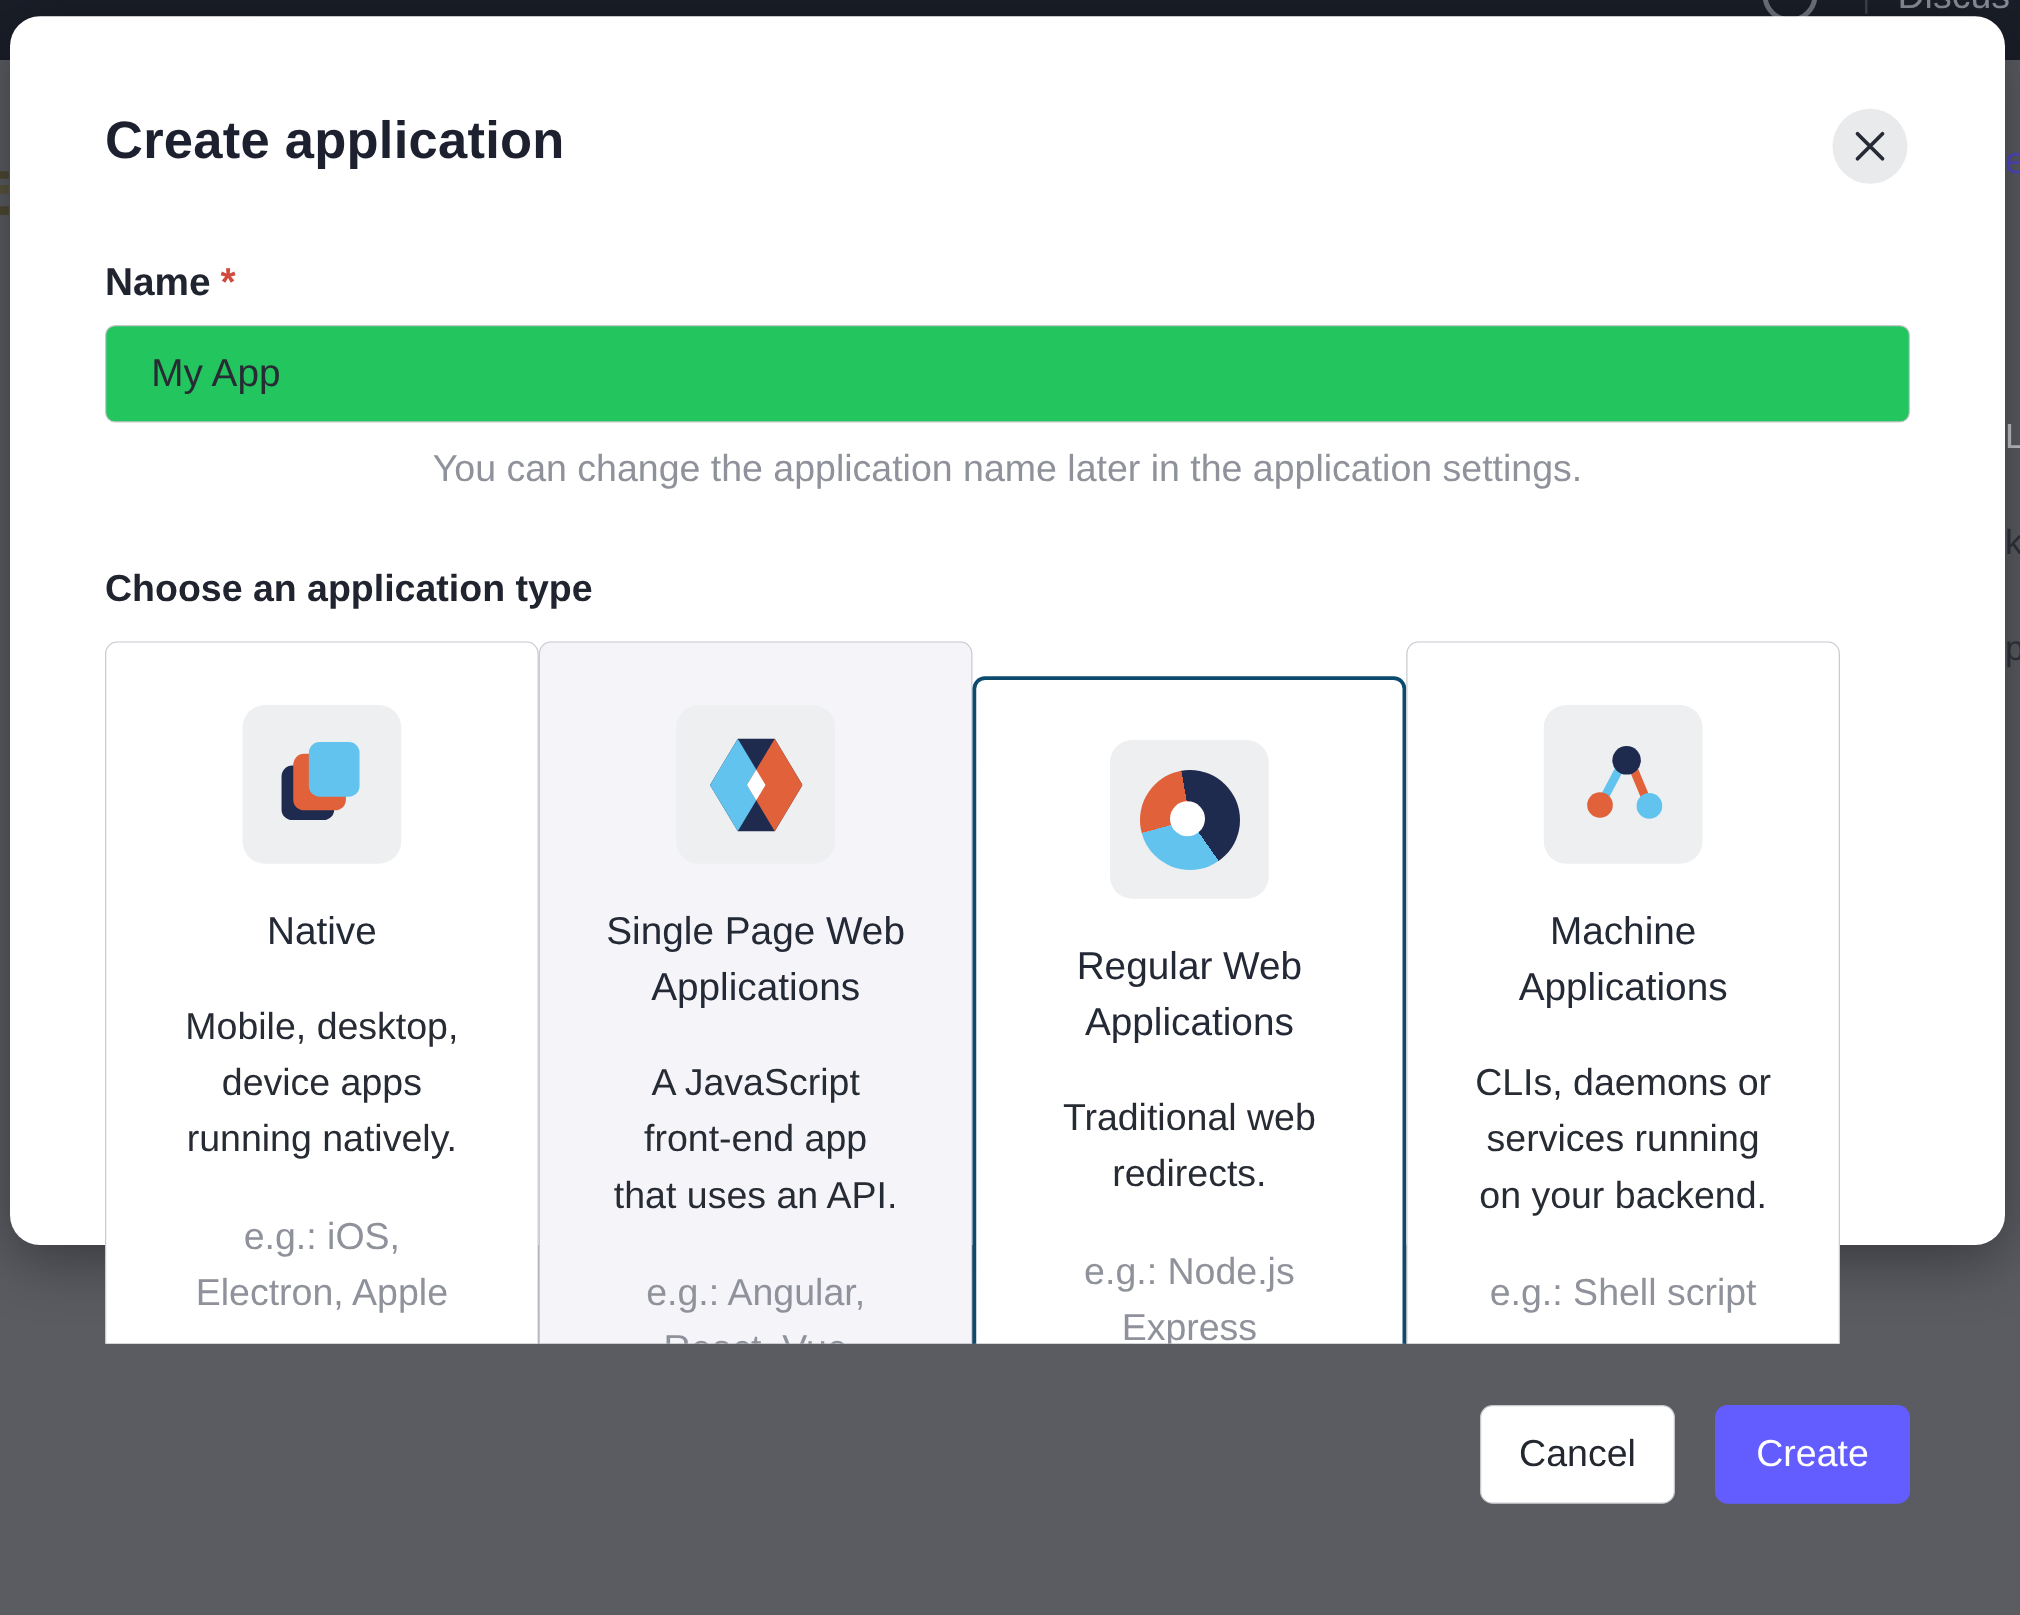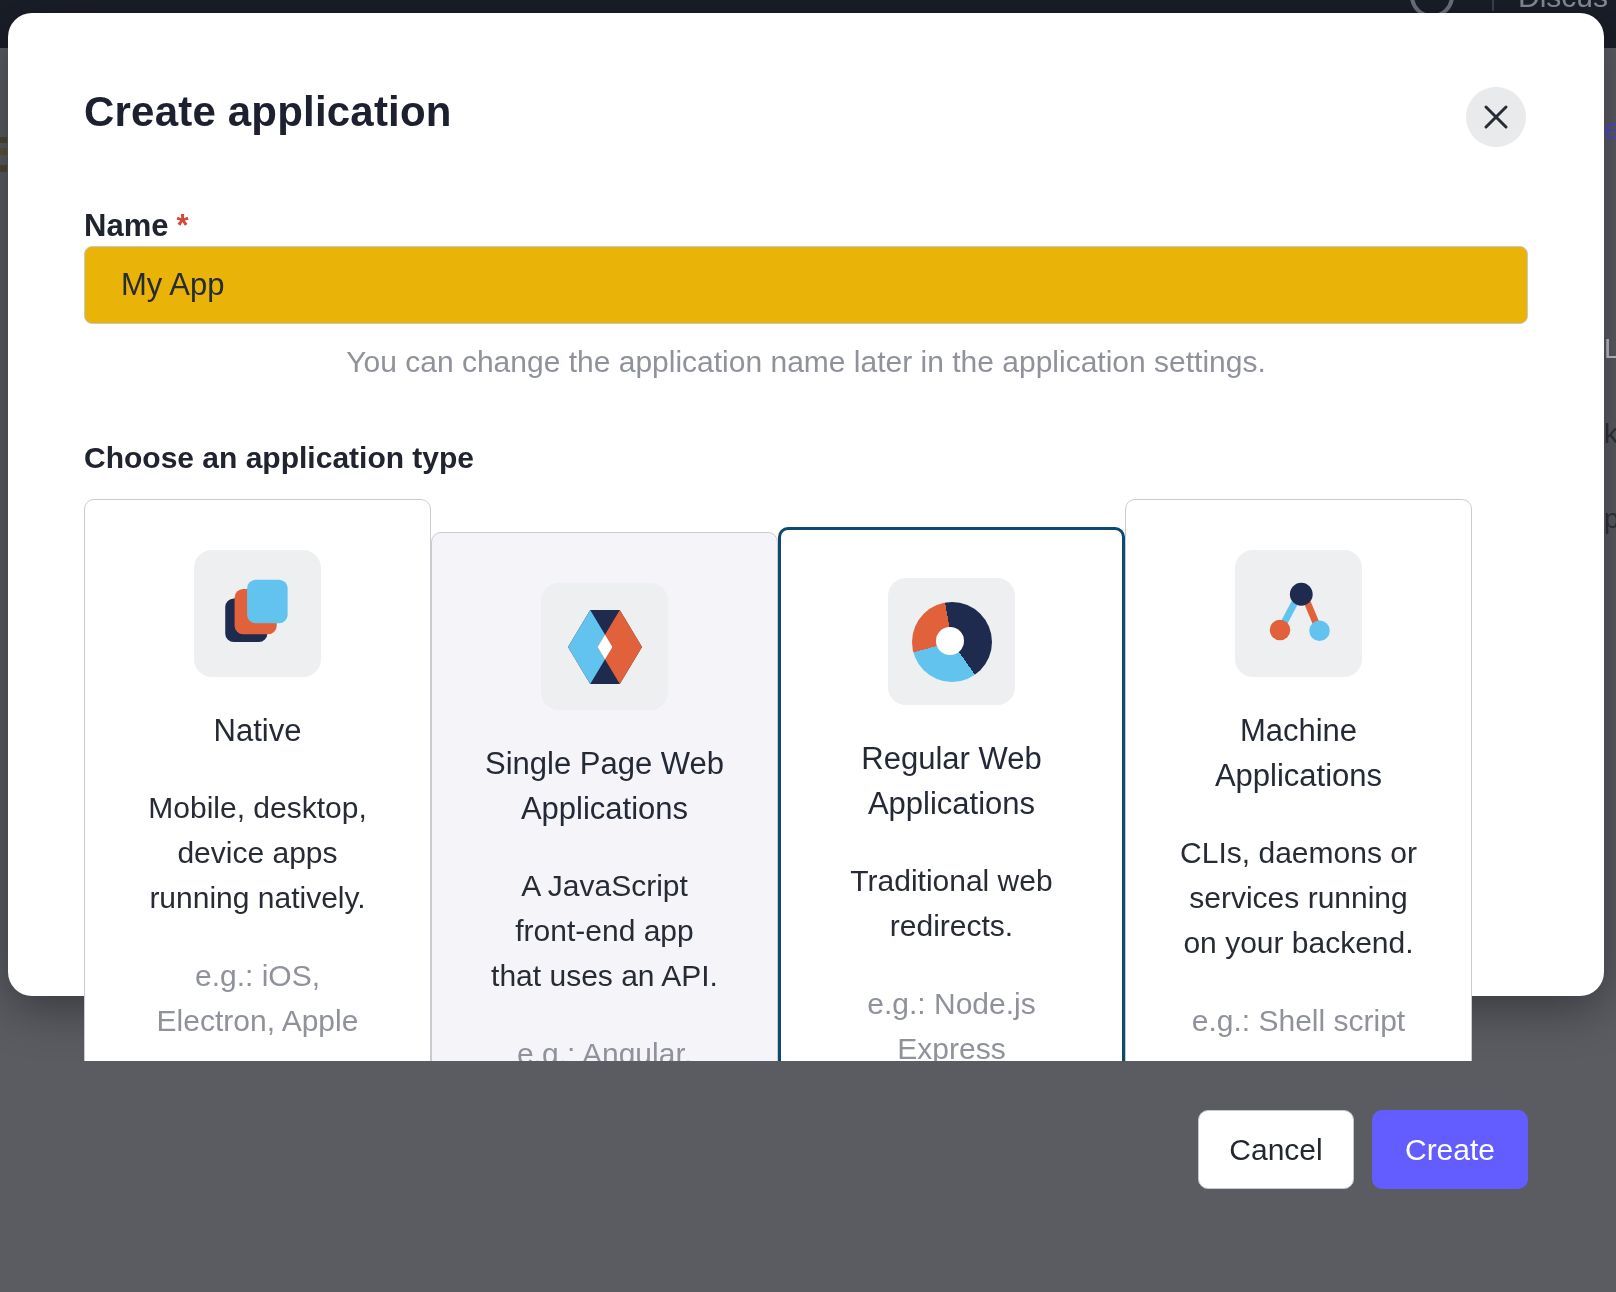--- a/index.html
+++ b/index.html
@@ -32,44 +32,44 @@
   .modal-title{
     margin:74px 0 0;font-size:42px;line-height:50px;font-weight:700;color:#1d212f;letter-spacing:.2px;
   }
   .close-btn{
     position:absolute;top:74px;right:78px;width:60px;height:60px;border-radius:50%;
     background:#e9eaec;border:none;display:flex;align-items:center;justify-content:center;cursor:pointer;padding:0;
   }
   .field-label{margin-top:70px;font-size:31px;line-height:38px;font-weight:700;color:#20242f;}
   .req{color:#d14a3d;margin-left:8px;font-weight:700;}
   .name-input{
-    display:block;width:100%;height:78px;margin-top:1px;box-sizing:border-box;
+    display:block;width:100%;height:78px;margin-top:15px;box-sizing:border-box;
     border:1px solid #c7c8cc;border-radius:8px;padding:0 36px;
-    font-family:"Liberation Sans",sans-serif;font-size:31px;color:#272b33;outline:none;background:#eab308;
+    font-family:"Liberation Sans",sans-serif;font-size:31px;color:#272b33;outline:none;background:#22c55e;
   }
   .helper{margin-top:18px;font-size:30px;line-height:40px;color:#8f929a;text-align:center;}
   .section-label{margin-top:56px;font-size:30px;line-height:40px;font-weight:700;color:#20242f;}
   
   .cards{margin-top:21px;height:562px;overflow:hidden;display:flex;}
   .card{
     flex:none;width:347px;height:700px;box-sizing:border-box;
     border:1px solid #c9cbd1;border-radius:10px;background:#fff;text-align:center;cursor:pointer;
   }
   .card.selected{border:3px solid #0c4a6e;margin-top:28px;}
   .tile{width:127px;height:127px;border-radius:18px;background:#edeff0;margin:50px auto 0;display:flex;align-items:center;justify-content:center;}
   .card.selected .tile{margin-top:48px;}
   .card-title{margin-top:31px;font-size:31px;line-height:45px;font-weight:500;color:#242936;}
   .card-desc{margin-top:32px;font-size:30px;line-height:45px;color:#272b33;}
   .card-eg{margin-top:33px;font-size:30px;line-height:45px;color:#8f929a;}
   
   .donut{width:80px;height:80px;border-radius:50%;position:relative;
     background:conic-gradient(from -10deg,#1e2a4e 0deg 155deg,#62c3ef 155deg 265deg,#e0613a 265deg 360deg);}
   .donut-hole{position:absolute;left:24px;top:25px;width:28px;height:28px;border-radius:50%;background:#fff;}
   
-  .footer{margin-top:49px;display:flex;justify-content:flex-end;gap:18px;}
+  .footer{margin-top:49px;display:flex;justify-content:flex-end;gap:32px;}
   .btn{height:79px;width:156px;border-radius:10px;font-family:"Liberation Sans",sans-serif;
     font-size:30px;font-weight:500;display:flex;align-items:center;justify-content:center;
     box-sizing:border-box;cursor:pointer;}
   .btn-cancel{background:#fff;border:1px solid #c7c8cc;color:#23272f;}
   .btn-create{background:#635dff;border:none;color:#ffffff;}
 </style>
 </head>
 <body>
 
 <div class="header-band">
@@ -116,21 +116,21 @@
         <div class="card-desc">
           <div>Mobile, desktop,</div>
           <div>device apps</div>
           <div>running natively.</div>
         </div>
         <div class="card-eg">
           <div>e.g.: iOS,</div>
           <div>Electron, Apple</div>
         </div>
       </div>
-      <div class="card" style="background: rgb(244, 244, 249); margin-top: 33px;">
+      <div class="card" style="background: rgb(244, 244, 249);">
         <div class="tile">
           <svg width="74" height="80" viewBox="0 0 100 100">
        <polygon points="30,0 70,0 100,50 70,100 30,100 0,50" fill="#1e2a4e"></polygon>
        <polygon points="30,0 60,50 30,100 0,50" fill="#62c3ef"></polygon>
        <polygon points="70,0 100,50 70,100 40,50" fill="#e0613a"></polygon>
        <polygon points="50,33.4 60,50 50,66.6 40,50" fill="#ffffff"></polygon>
      </svg>
         </div>
         <div class="card-title">
           <div>Single Page Web</div>

